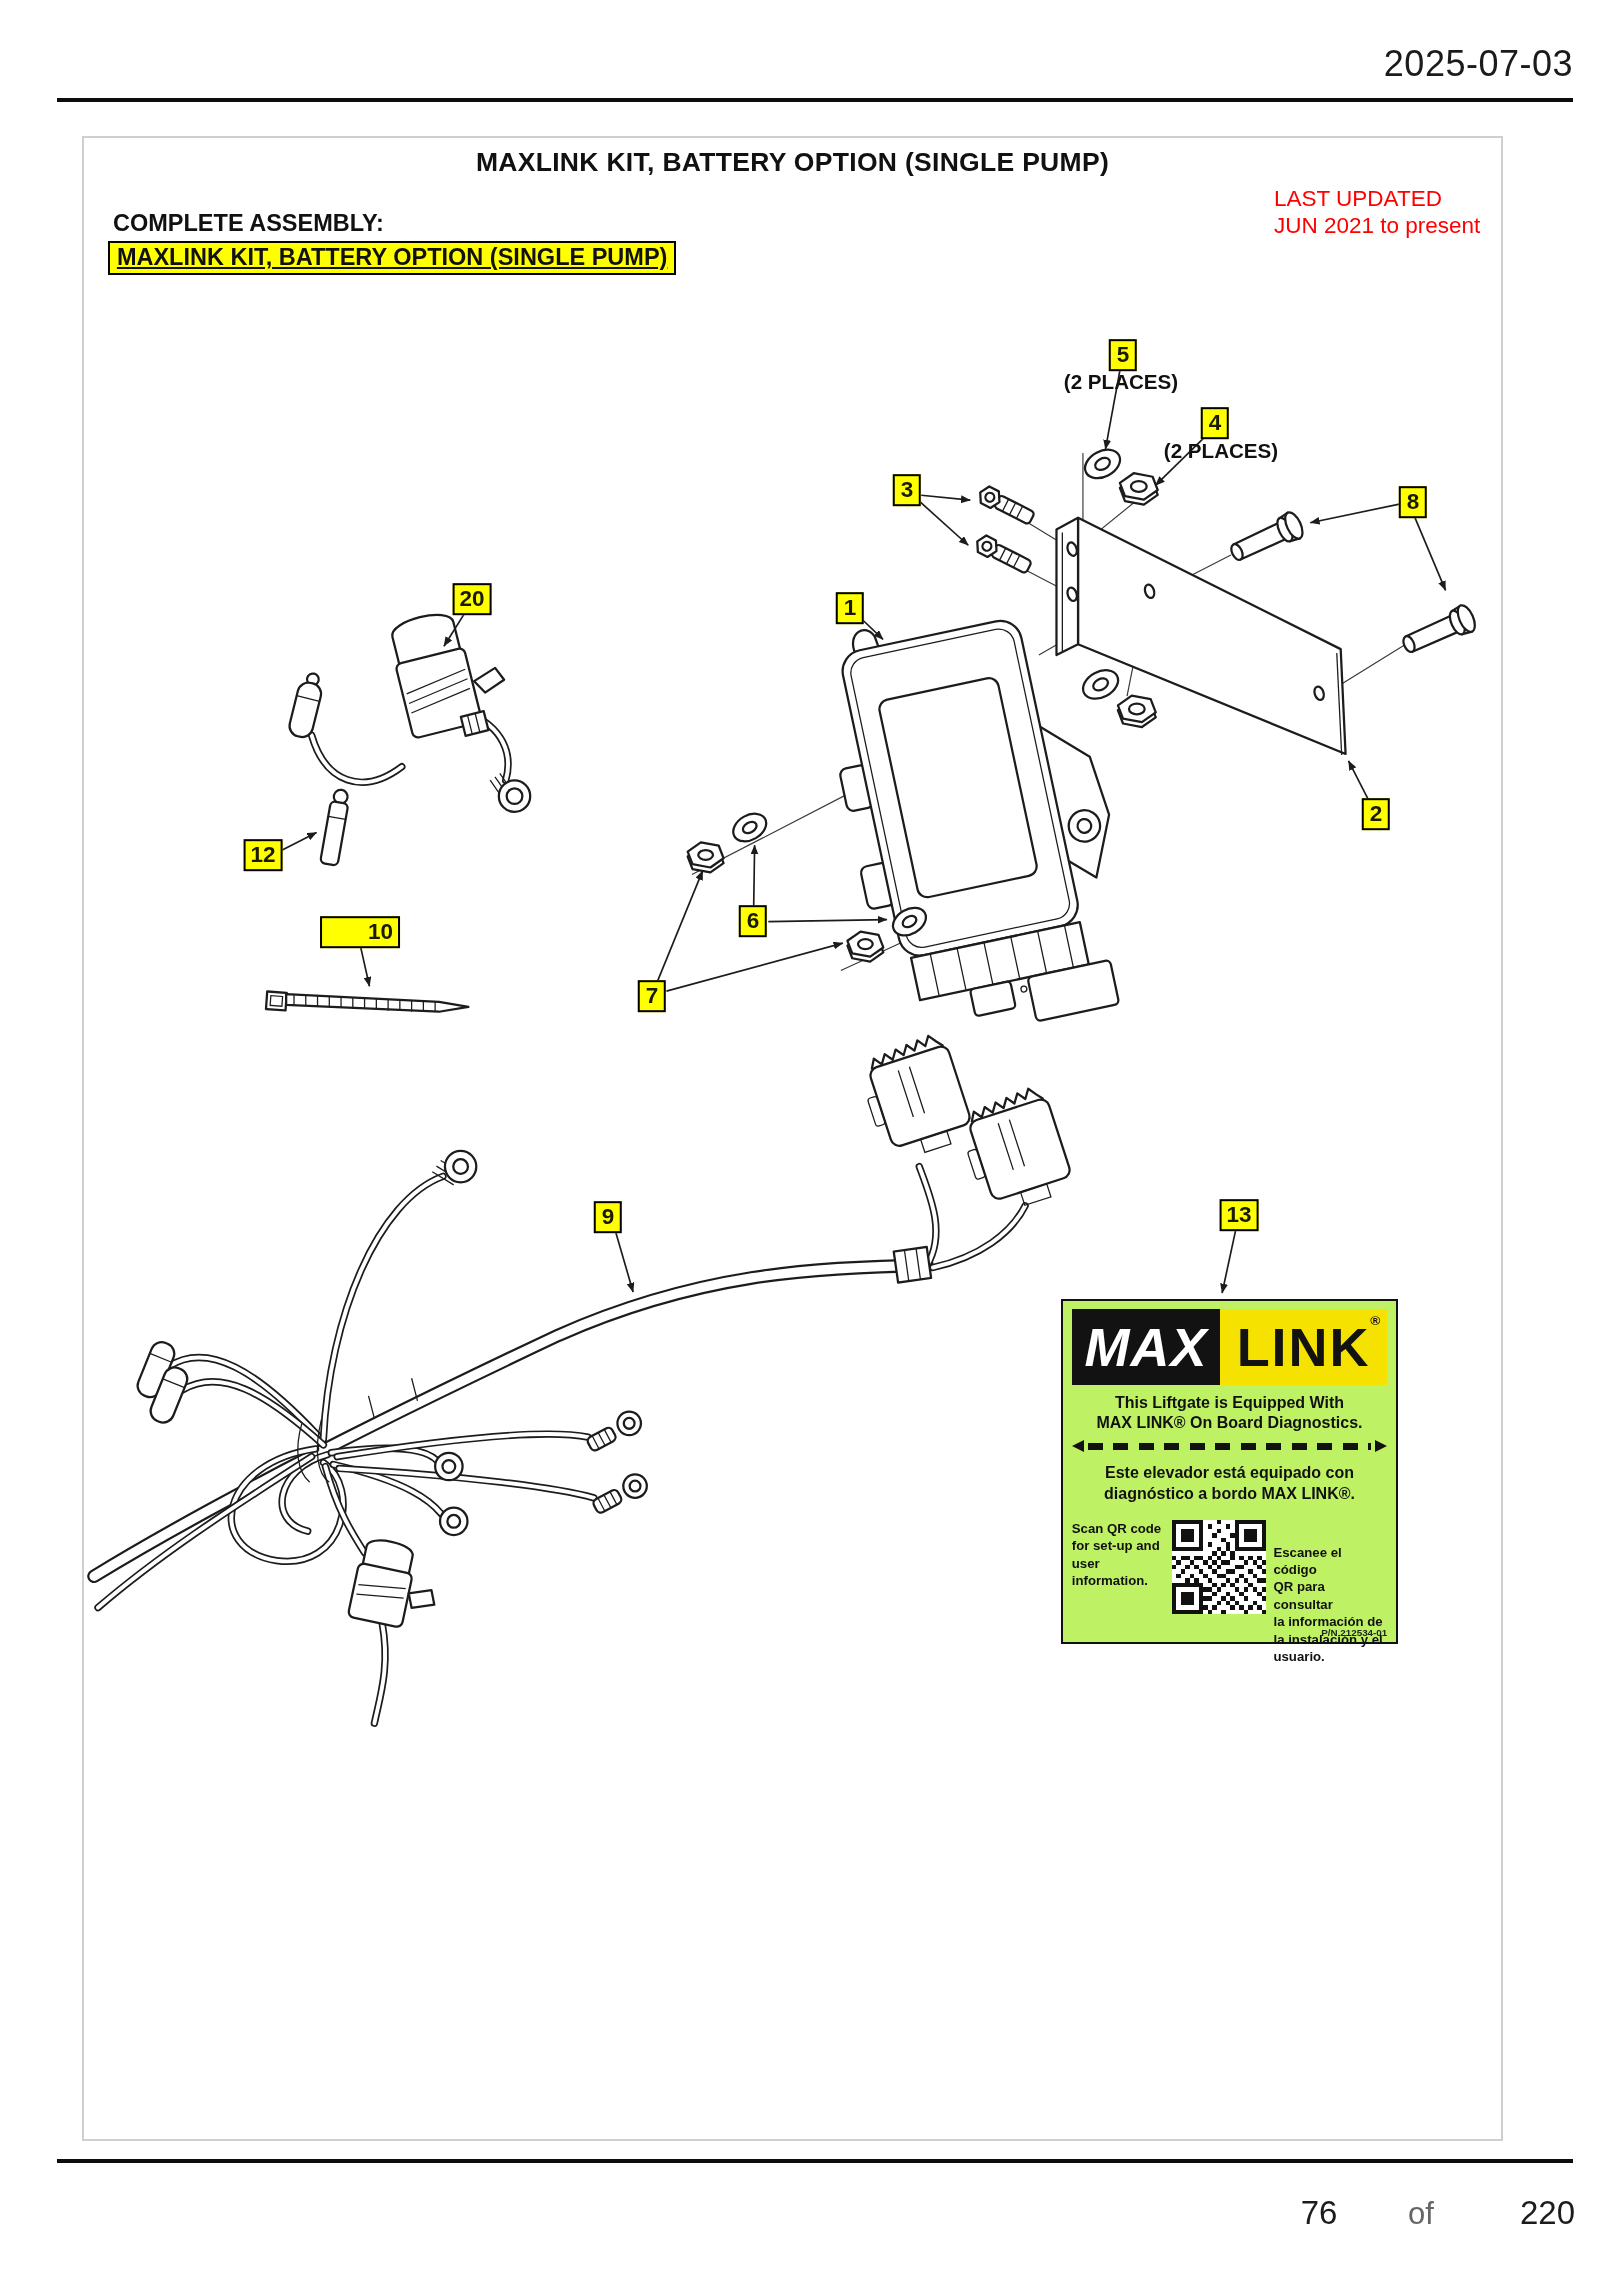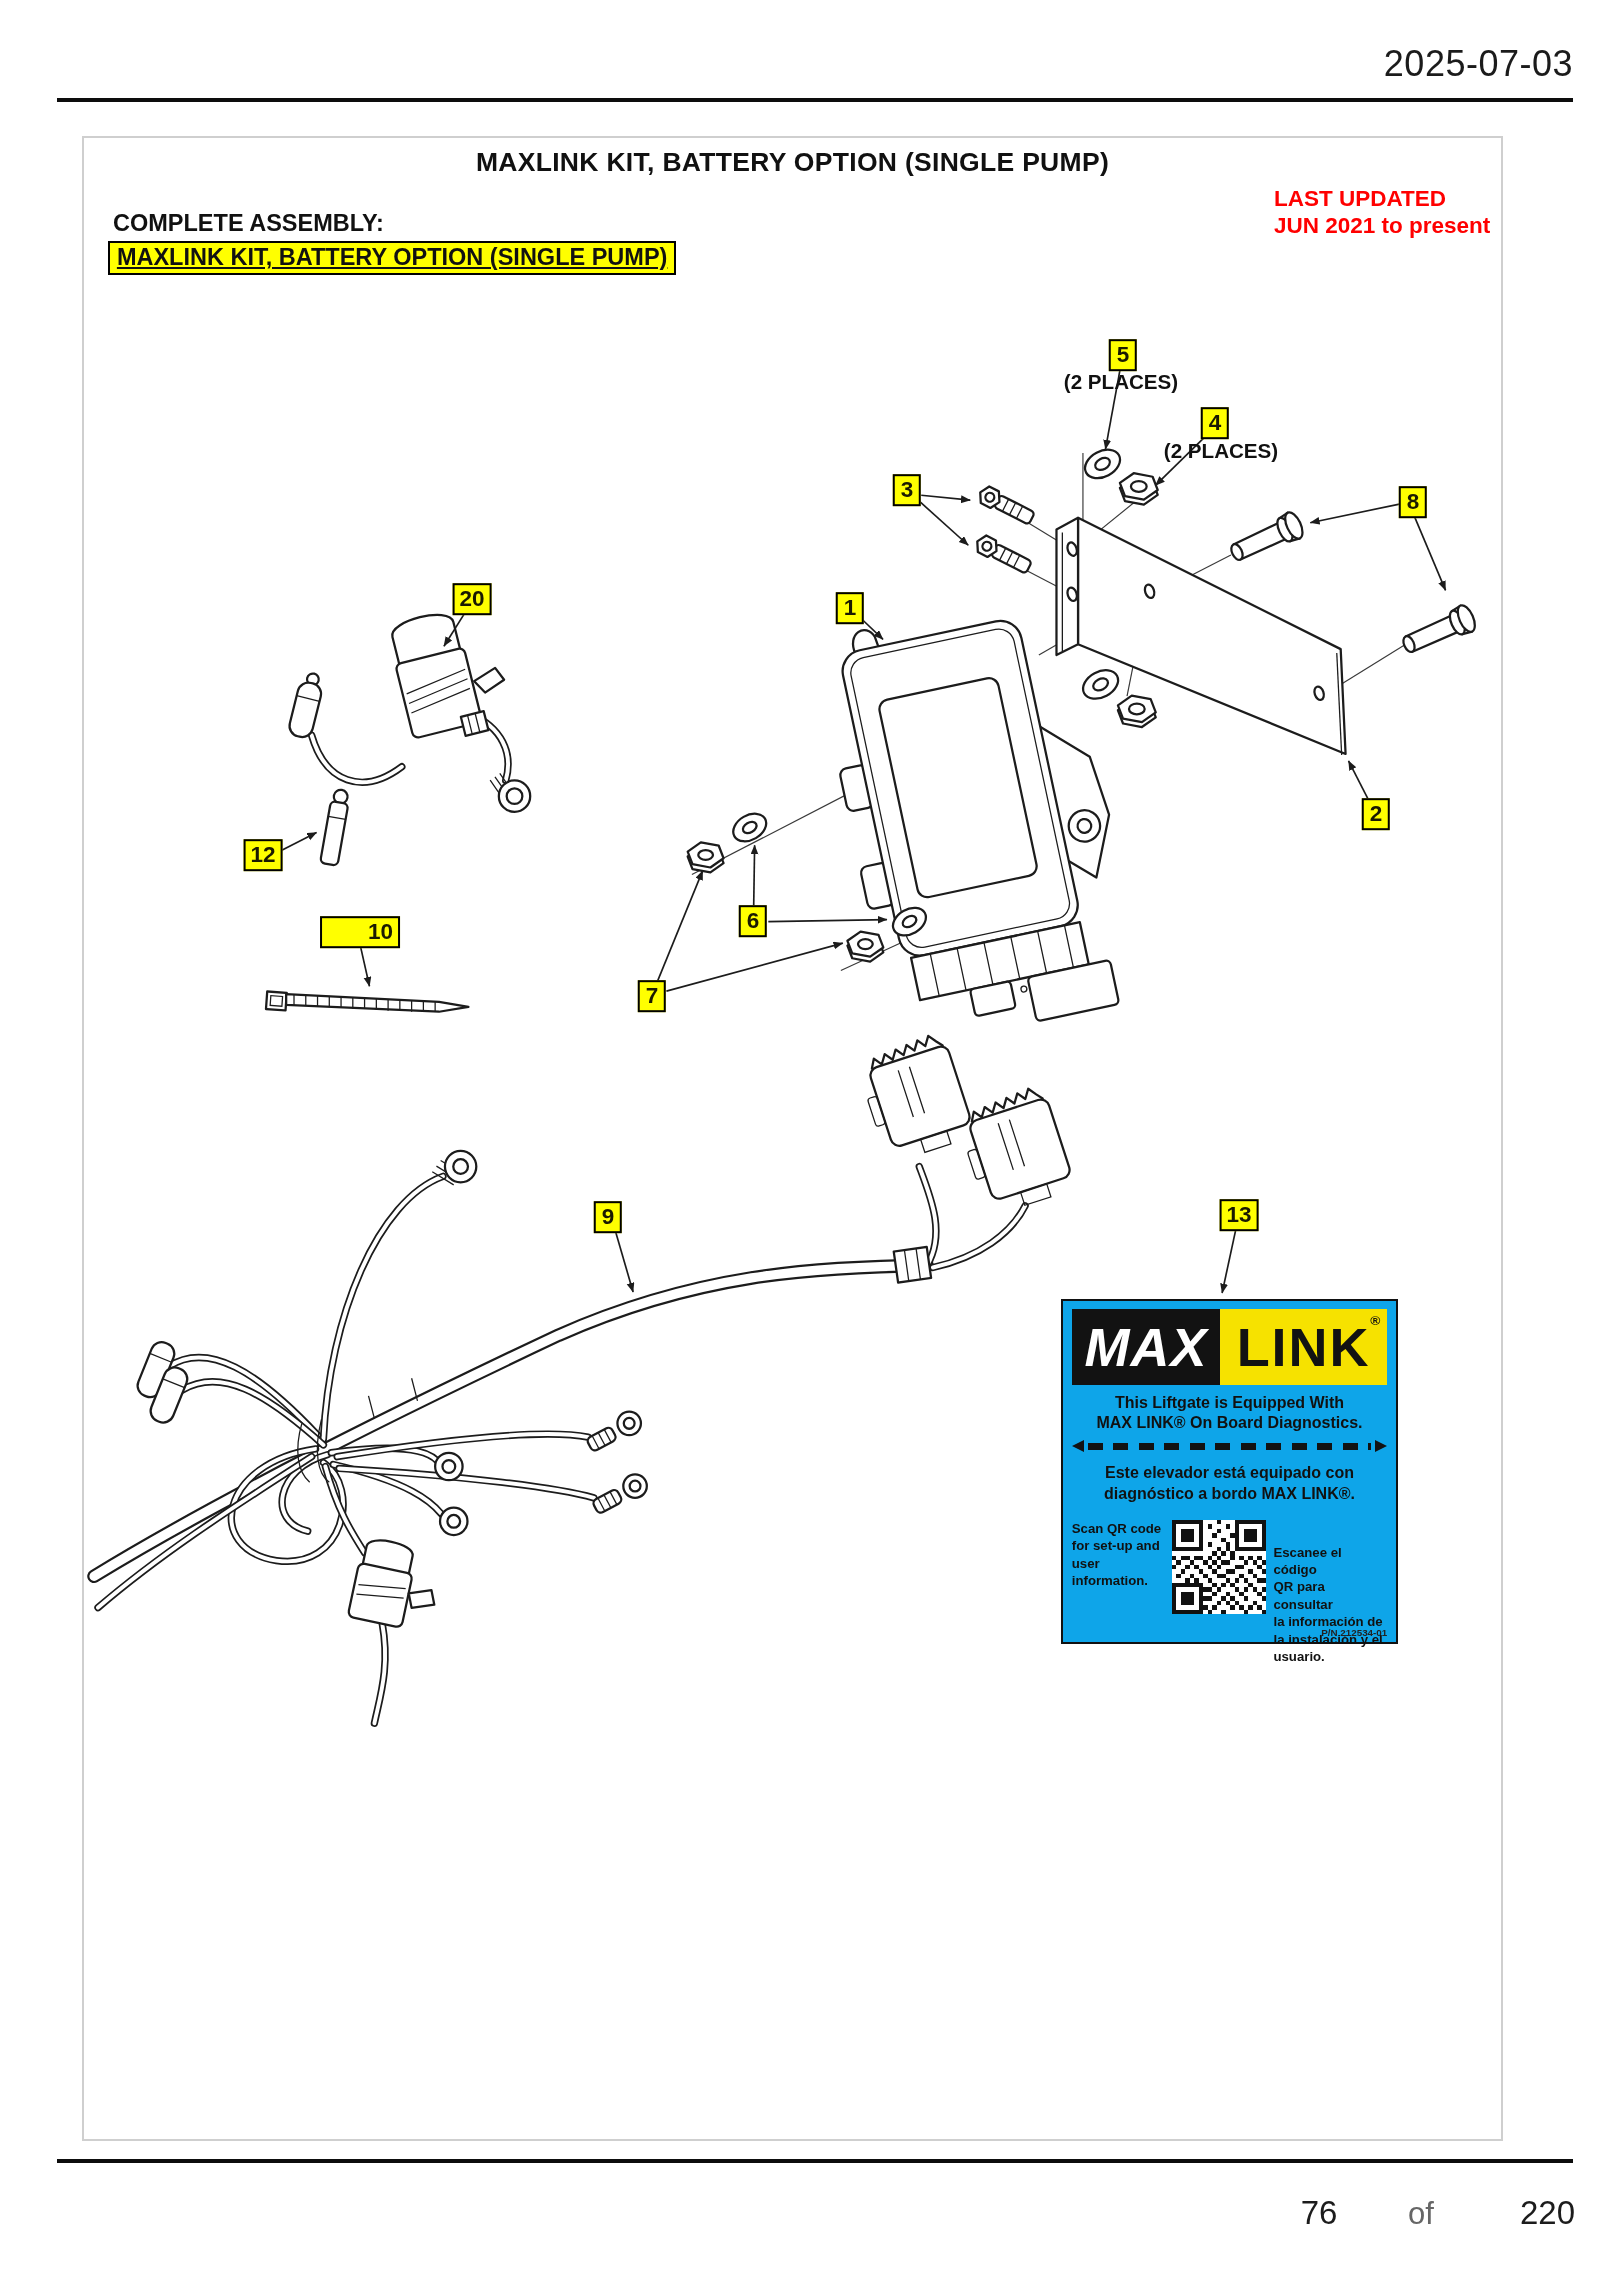--- a/index.html
+++ b/index.html
@@ -9,42 +9,42 @@
   
   .date{top:43px;right:47px;font-size:36px;color:#1b1b1b;letter-spacing:0.5px;}
   .rule{left:57px;width:1516px;height:3.9px;background:#0d0d0d;}
   .rule.top{top:98px;} .rule.bottom{top:2159px;}
   .pagenums{top:2194px;right:45px;font-size:33px;display:flex;align-items:baseline;gap:45px;}
   .pagenums .cur{color:#1c1c1c;} .pagenums .sep{color:#666;margin:0 23.5px 0 25.5px;font-size:31px;}
   .pagenums .tot{color:#1c1c1c;margin-left:17.6px;}
   
   .frame{left:82px;top:136px;width:1417px;height:2001px;border:2px solid #cfcfcf;background:#fff;}
   .doctitle{left:82px;top:147px;width:1421px;text-align:center;font-size:26.5px;font-weight:700;letter-spacing:0.3px;}
-  .lastupd{left:1274px;top:186px;font-size:22.5px;font-weight:700;line-height:26.5px;}
+  .lastupd{left:1274px;top:186px;font-size:22.5px;font-weight:400;line-height:26.5px;}
   .complete{left:113px;top:210px;font-size:23.5px;font-weight:700;}
   .asmlink{left:108px;top:241px;font-size:23.5px;font-weight:700;background:#FFFF00;
            border:2.9px solid #000;padding:1px 6.9px 2px 6.9px;text-decoration:underline;cursor:pointer;}
   
   .callout{position:absolute;transform:translate(-50%,-50%);background:#FFFF00;border:2.9px solid #000;
            font-size:22.5px;font-weight:700;line-height:1.05;color:#1a1a00;padding:2px 4.9px;min-width:14.7px;
            text-align:center;z-index:5;}
   .note{position:absolute;transform:translate(-50%,-50%);font-size:20.6px;font-weight:700;color:#111;
         white-space:nowrap;z-index:5;}
   
   .ln{stroke:#1c1c1c;stroke-width:2.3;fill:none;stroke-linecap:round;stroke-linejoin:round;}
   .fw{fill:#fff;}
   .thin{stroke:#1c1c1c;stroke-width:1.3;fill:none;}
   .axis{stroke:#3a3a3a;stroke-width:1.2;fill:none;}
   .leader{stroke:#1c1c1c;stroke-width:1.7;fill:none;marker-end:url(#ah);}
   .tube{stroke:#1c1c1c;stroke-width:7.5;fill:none;stroke-linecap:round;}
   .tcore{stroke:#fff;stroke-width:4;fill:none;stroke-linecap:round;}
   .trunko{stroke:#1c1c1c;stroke-width:14;fill:none;stroke-linecap:round;}
   .trunki{stroke:#fff;stroke-width:9.5;fill:none;stroke-linecap:round;}
   
-  .maxlabel{left:1061px;top:1299px;width:337px;height:345px;border:2.9px solid #111;background:#0ea5e9;
+  .maxlabel{left:1061px;top:1299px;width:337px;height:345px;border:2.9px solid #111;background:#bef264;
             box-sizing:border-box;padding:7.8px 8.8px;z-index:4;}
   .brandbar{display:flex;height:76px;}
   .brand-max{flex:0 0 47%;background:#121212;color:#fff;display:flex;align-items:center;justify-content:center;
              font-size:54px;font-weight:800;font-style:italic;letter-spacing:1px;}
   .brand-link{flex:1;background:#F6E200;color:#121212;display:flex;align-items:center;justify-content:center;
               font-size:54px;font-weight:600;letter-spacing:2px;position:relative;}
   .brand-link .reg{position:absolute;top:3.9px;right:4.9px;font-size:13.7px;font-weight:700;font-style:normal;}
   .lab-en,.lab-es{text-align:center;font-weight:700;font-size:16px;line-height:1.28;margin-top:7.8px;}
   .dashrow{display:flex;align-items:center;margin:6.9px 0 0 0;}
   .tri{width:0;height:0;border-top:6.9px solid transparent;border-bottom:6.9px solid transparent;}

